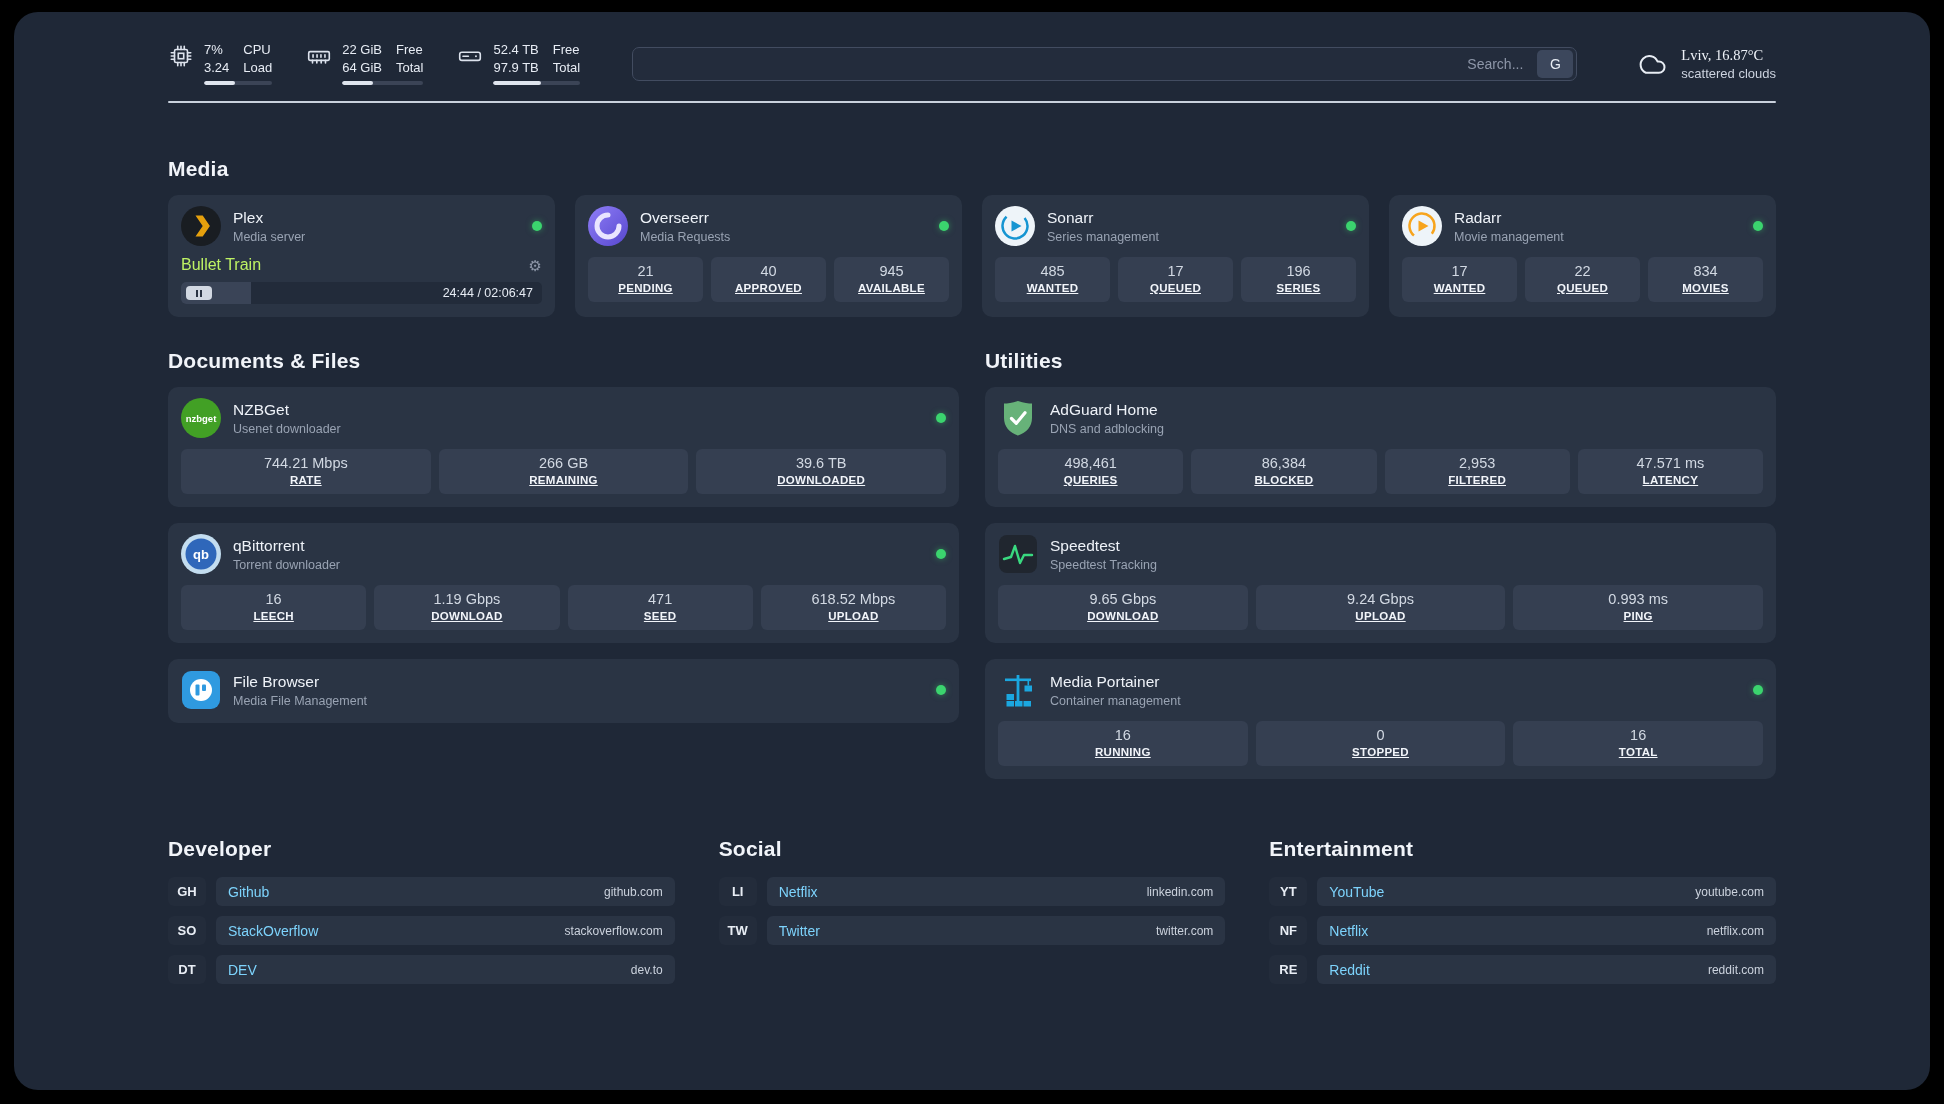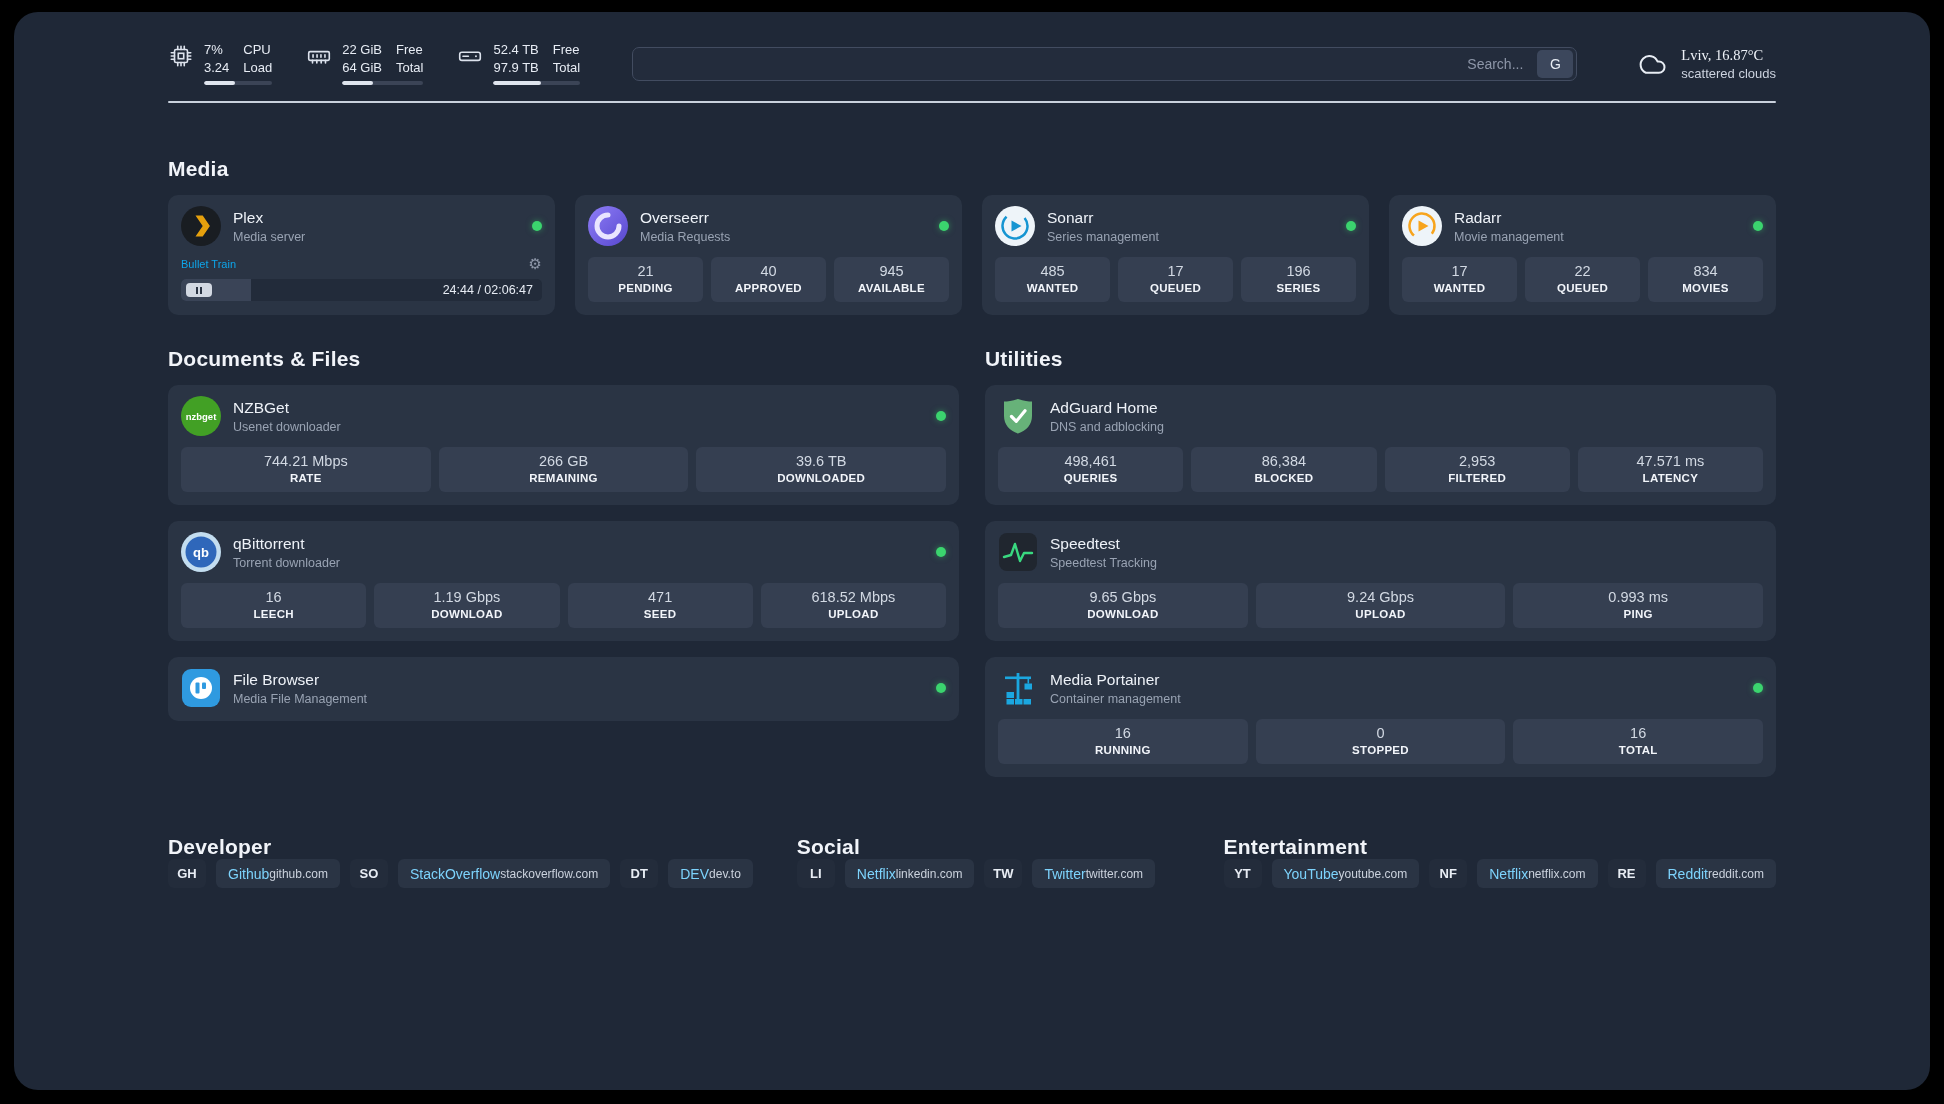--- a/index.html
+++ b/index.html
@@ -35,35 +35,35 @@
   .card{background:#2a3444;border-radius:10px;padding:11px 13px 13px;}
   .card-head{display:flex;align-items:center;gap:12px;}
   .svc-icon{width:40px;height:40px;flex:0 0 40px;line-height:0;}
   .svc-icon svg{width:40px;height:40px;}
   .svc-name{font-size:15.5px;font-weight:400;color:#eef2f8;}
   .svc-sub{font-size:12.5px;color:#99a3b3;margin-top:3px;}
   .dot{width:10px;height:10px;border-radius:50%;background:#3bd46e;margin-left:auto;flex:0 0 10px;box-shadow:0 0 6px rgba(59,212,110,.5);}
   .stats{display:flex;gap:8px;margin-top:11px;}
   .stat{flex:1;background:#353f51;border-radius:6px;padding:6px 4px 8px;text-align:center;}
   .stat-v{font-size:14.5px;color:#d2d9e3;}
-  .stat-l{font-size:11.5px;font-weight:700;color:#f2f5fa;margin-top:3px;letter-spacing:.3px;}
+  .stat-l{font-size:11.5px;font-weight:700;color:#f2f5fa;margin-top:3px;letter-spacing:.3px;text-decoration:underline;}
 
   
   .np-row{display:flex;align-items:center;justify-content:space-between;margin-top:10px;}
-  .np-title{font-size:11px;color:#0ea5e9;}
+  .np-title{font-size:16px;color:#bef264;}
   .gear{color:#8d96a8;font-size:15px;cursor:pointer;line-height:1;}
   .progress{position:relative;margin-top:8px;height:22px;background:#222b3a;border-radius:5px;overflow:hidden;}
   .progress .fill{position:absolute;left:0;top:0;bottom:0;background:#3a4457;}
   .pausepill{position:absolute;left:5px;top:4px;width:26px;height:14px;background:#d2d8e2;border-radius:4px;display:flex;align-items:center;justify-content:center;gap:2px;cursor:pointer;}
   .pausepill i{width:2px;height:7px;background:#2a3343;display:block;}
   .ptime{position:absolute;right:9px;top:4px;font-size:12.5px;color:#e7ecf4;}
 
   
   .bookmarks{margin-top:58px;display:grid;grid-template-columns:1fr 1fr 1fr;gap:44px;align-items:start;}
-  .bm-list{margin-top:0;display:flex;flex-direction:row;gap:10px;}
+  .bm-list{margin-top:16px;display:flex;flex-direction:column;gap:10px;}
   .bm{display:flex;align-items:center;gap:10px;height:29px;cursor:pointer;}
   .bm-abbr{min-width:38px;height:29px;background:#232c3b;border-radius:6px;display:flex;align-items:center;justify-content:center;font-size:13px;font-weight:600;color:#e8edf4;}
   .bm-bar{flex:1;height:29px;background:#2a3444;border-radius:6px;display:flex;align-items:center;justify-content:space-between;padding:0 12px;}
   .bm-name{font-size:14px;color:#7dd3fc;}
   .bm-url{font-size:12px;color:#cbd2dd;}
 </style>
 </head>
 <body>
 
 <div class="panel">

